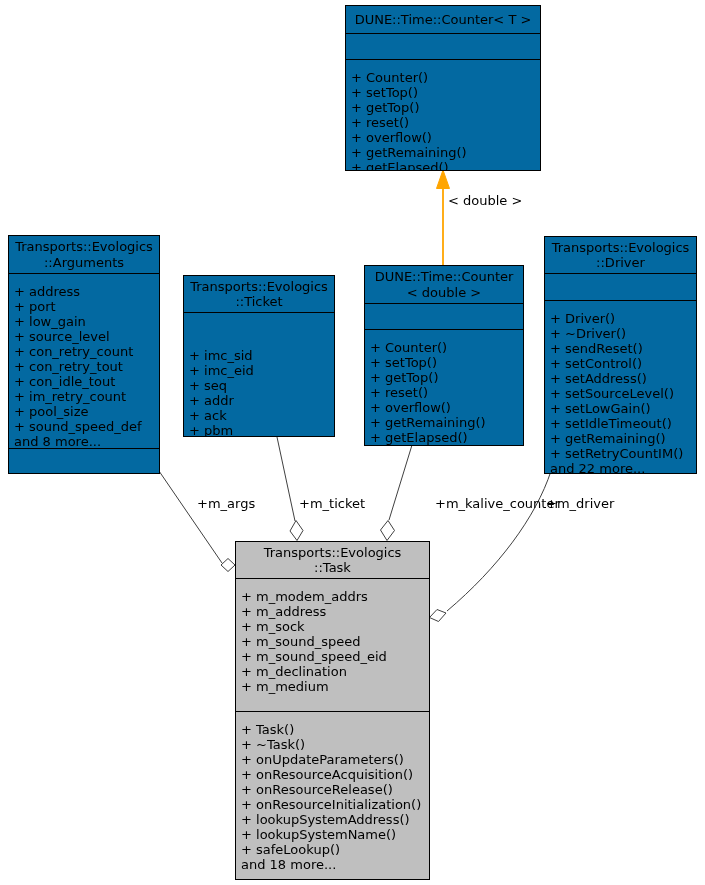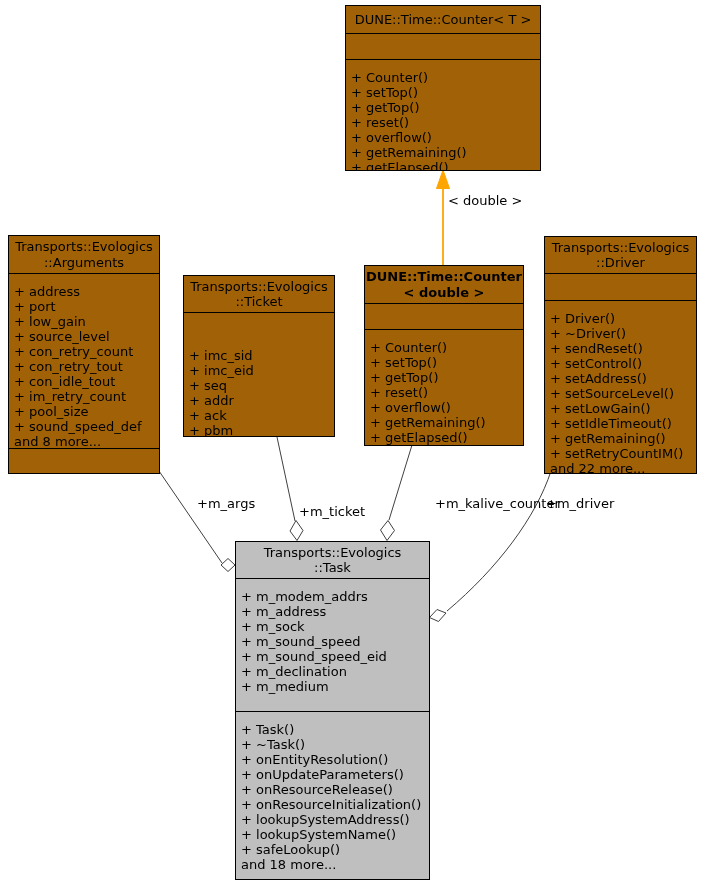--- a/index.html
+++ b/index.html
@@ -18,21 +18,21 @@
   .edge-layer {
     position: absolute;
     left: 0; top: 0;
     width: 705px; height: 885px;
     pointer-events: none;
   }
   .uml-box {
     position: absolute;
     box-sizing: border-box;
     border: 1px solid #000000;
-    background: #a16207;
+    background: #0369a1;
     display: flex;
     flex-direction: column;
     font-size: 13px;
     color: #000000;
     overflow: hidden;
   }
   .uml-box.highlighted { background: #bfbfbf; }
   .uml-title {
     box-sizing: border-box;
     flex: 0 0 auto;
@@ -128,21 +128,21 @@
         <div class="member-line">+ imc_eid</div>
         <div class="member-line">+ seq</div>
         <div class="member-line">+ addr</div>
         <div class="member-line">+ ack</div>
         <div class="member-line">+ pbm</div>
       </div>
     <div class="uml-section last"></div>
   </div>
 
   <div class="uml-box" style="left:364px; top:265px; width:160px; height:181px;">
-    <div class="uml-title" style="height:38px;font-weight:bold;">DUNE::Time::Counter
+    <div class="uml-title" style="height:38px;">DUNE::Time::Counter
 &lt; double &gt;</div>
     <div class="uml-section" style="height:25px;"></div>
     <div class="uml-section last">
         <div class="member-line">+ Counter()</div>
         <div class="member-line">+ setTop()</div>
         <div class="member-line">+ getTop()</div>
         <div class="member-line">+ reset()</div>
         <div class="member-line">+ overflow()</div>
         <div class="member-line">+ getRemaining()</div>
         <div class="member-line">+ getElapsed()</div>
@@ -176,30 +176,30 @@
         <div class="member-line">+ m_address</div>
         <div class="member-line">+ m_sock</div>
         <div class="member-line">+ m_sound_speed</div>
         <div class="member-line">+ m_sound_speed_eid</div>
         <div class="member-line">+ m_declination</div>
         <div class="member-line">+ m_medium</div>
       </div>
     <div class="uml-section last">
         <div class="member-line">+ Task()</div>
         <div class="member-line">+ ~Task()</div>
-        <div class="member-line">+ onEntityResolution()</div>
         <div class="member-line">+ onUpdateParameters()</div>
+        <div class="member-line">+ onResourceAcquisition()</div>
         <div class="member-line">+ onResourceRelease()</div>
         <div class="member-line">+ onResourceInitialization()</div>
         <div class="member-line">+ lookupSystemAddress()</div>
         <div class="member-line">+ lookupSystemName()</div>
         <div class="member-line">+ safeLookup()</div>
         <div class="member-line">and 18 more...</div>
       </div>
   </div>
 
   <div class="edge-label" style="left:197px; top:496px;">+m_args</div>
-  <div class="edge-label" style="left:299px; top:496px;margin-top:8px;">+m_ticket</div>
+  <div class="edge-label" style="left:299px; top:496px;">+m_ticket</div>
   <div class="edge-label" style="left:403px; top:496px;margin-left:32px;">+m_kalive_counter</div>
   <div class="edge-label" style="left:546px; top:496px;">+m_driver</div>
   <div class="edge-label" style="left:448px; top:193px;">&lt; double &gt;</div>
 
 </div>
 
 </body></html>

